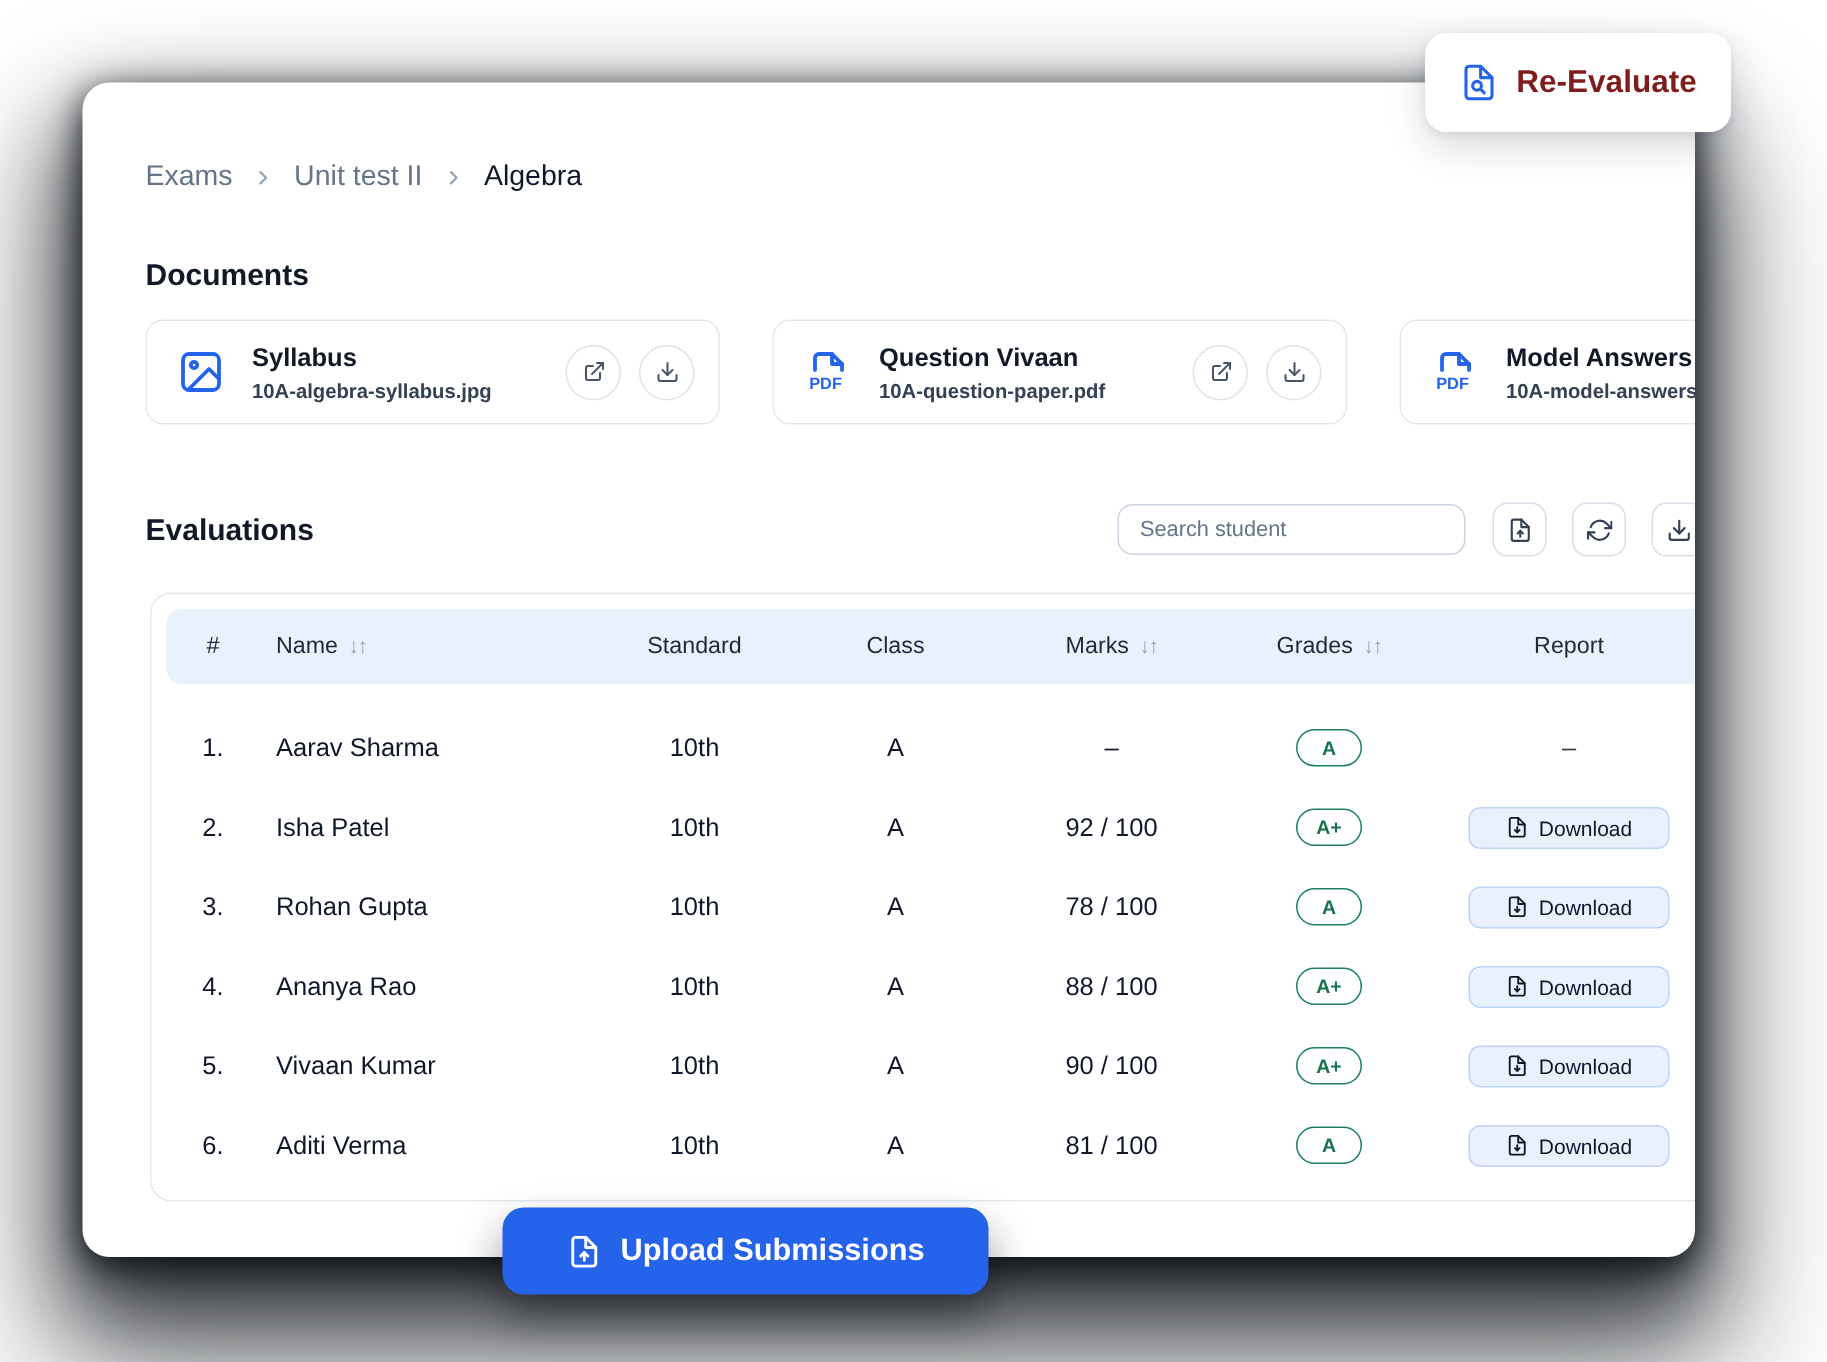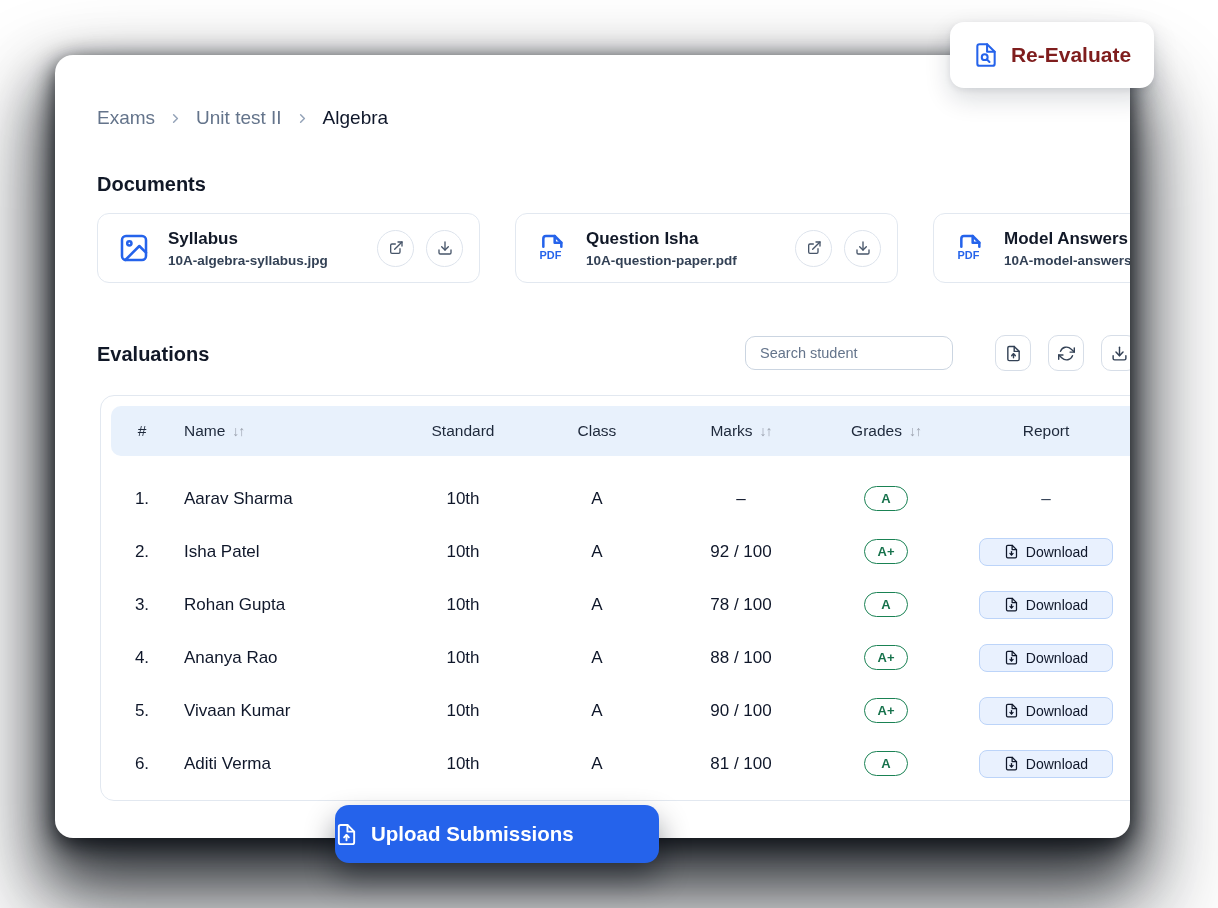--- a/index.html
+++ b/index.html
@@ -36,21 +36,21 @@
   .ic-image-icon .icon-image { display:block !important; }
   .ic-pdf-icon  .icon-pdf   { display:block !important; }
   .doc-meta { display:flex; flex-direction:column; gap:4px; min-width:0; }
   .doc-title { font-size:17px; font-weight:600; color:#111827; white-space:nowrap; }
   .doc-file  { font-size:13.5px; color:#334155; white-space:nowrap;font-weight:bold; }
   .doc-actions { margin-left:auto; display:flex; gap:12px; }
   .circle-btn { width:37px; height:37px; border-radius:50%; border:1px solid #dde3ec; background:#fff;
                 display:flex; align-items:center; justify-content:center; cursor:pointer; color:#475569; }
 
   
-  .search-input { position:absolute; left:690px; top:281px; width:208px; height:34px;
+  .search-input { position:absolute; left:690px; top:281px; width:232px; height:34px;
                   border:1px solid #cbd5e1; border-radius:10px; padding:0 14px; font-size:14.5px;
                   color:#0f172a; outline:none; font-family:inherit; background:#fff; }
   .search-input::placeholder { color:#64748b; }
   .tool-btn { position:absolute; top:280px; width:36px; height:36px; border:1px solid #d7dee8;
               border-radius:10px; background:#fff; display:flex; align-items:center; justify-content:center;
               cursor:pointer; color:#334155; }
   .tb-1 { left:940px; } .tb-2 { left:993px; } .tb-3 { left:1046px; }
 
   
   .table-card { position:absolute; left:45px; top:340px; width:1120px; height:406px;
@@ -72,21 +72,21 @@
             cursor:pointer; font-family:inherit; }
   .dash { color:#334155; }
 
   
   .reevaluate-card { position:absolute; left:950px; top:22px; width:204px; height:66px; z-index:5;
                      background:#fff; border-radius:14px; display:flex; align-items:center; justify-content:center;
                      gap:12px; color:#7f1d1d; font-size:21px; font-weight:700; cursor:pointer;
                      box-shadow:0 10px 26px rgba(15,23,42,.16), 0 2px 6px rgba(15,23,42,.08); }
   .upload-btn { position:absolute; left:335px; top:805px; width:324px; height:58px; z-index:5;
                 background:#2563eb; border:none; border-radius:14px; display:flex; align-items:center;
-                justify-content:flex-start; gap:13px; color:#fff; font-size:20.5px; font-weight:700;
+                justify-content:center; gap:13px; color:#fff; font-size:20.5px; font-weight:700;
                 cursor:pointer; font-family:inherit;
                 box-shadow:0 16px 30px rgba(7,12,20,.45); }
   svg { flex:none; }
 </style>
 </head>
 <body>
 
 <div class="panel">
 
   <div class="breadcrumb">
@@ -139,21 +139,21 @@
       <div class="doc-card ic-pdf-icon">
         <span class="dicon">
 
           <svg class="icon-pdf" viewBox="0 0 24 24" fill="none" stroke="currentColor" stroke-width="1.9" stroke-linecap="round" stroke-linejoin="round">
             <path d="M5.5 11V5a2 2 0 0 1 2-2H14l5 5v3"></path>
             <polyline points="14 3 14 8 19 8"></polyline>
             <text x="2.6" y="20.5" stroke="none" fill="currentColor" font-size="8.2" font-weight="bold" font-family="Liberation Sans, sans-serif">PDF</text>
           </svg>
         </span>
         <span class="doc-meta">
-          <span class="doc-title">Question Isha</span>
+          <span class="doc-title">Question Vivaan</span>
           <span class="doc-file">10A-question-paper.pdf</span>
         </span>
         <span class="doc-actions">
           <span class="circle-btn">
             <svg width="16" height="16" viewBox="0 0 24 24" fill="none" stroke="currentColor" stroke-width="2" stroke-linecap="round" stroke-linejoin="round">
               <path d="M18 13v5a2 2 0 0 1-2 2H6a2 2 0 0 1-2-2V8a2 2 0 0 1 2-2h5"></path>
               <polyline points="15 3 21 3 21 9"></polyline>
               <line x1="10" y1="14" x2="21" y2="3"></line>
             </svg>
           </span>

